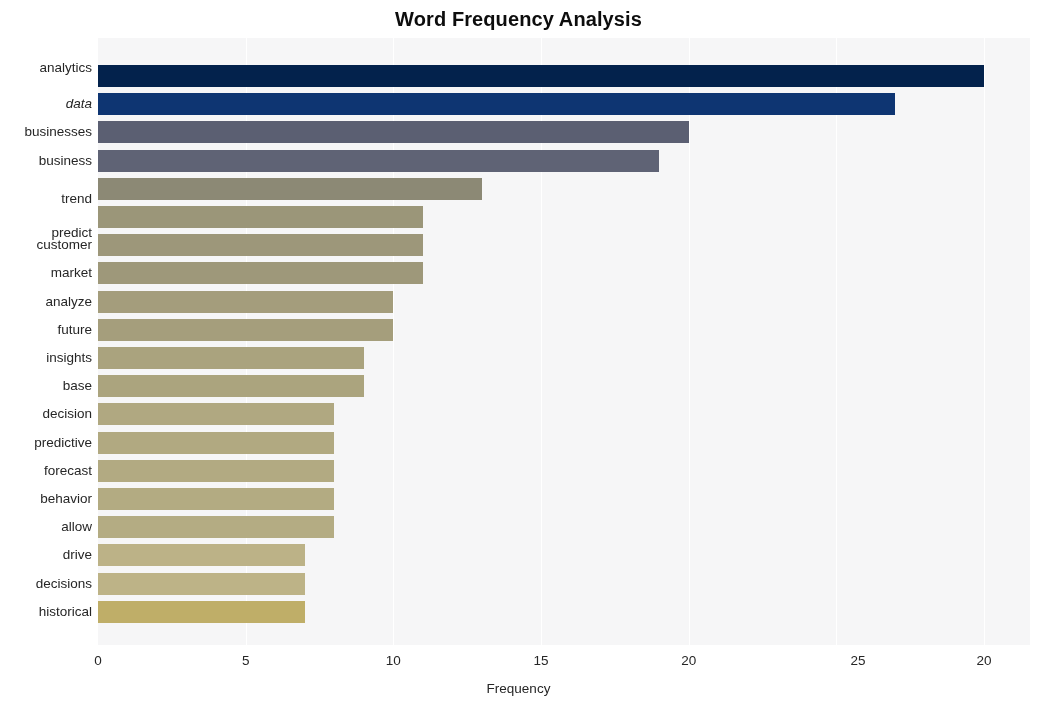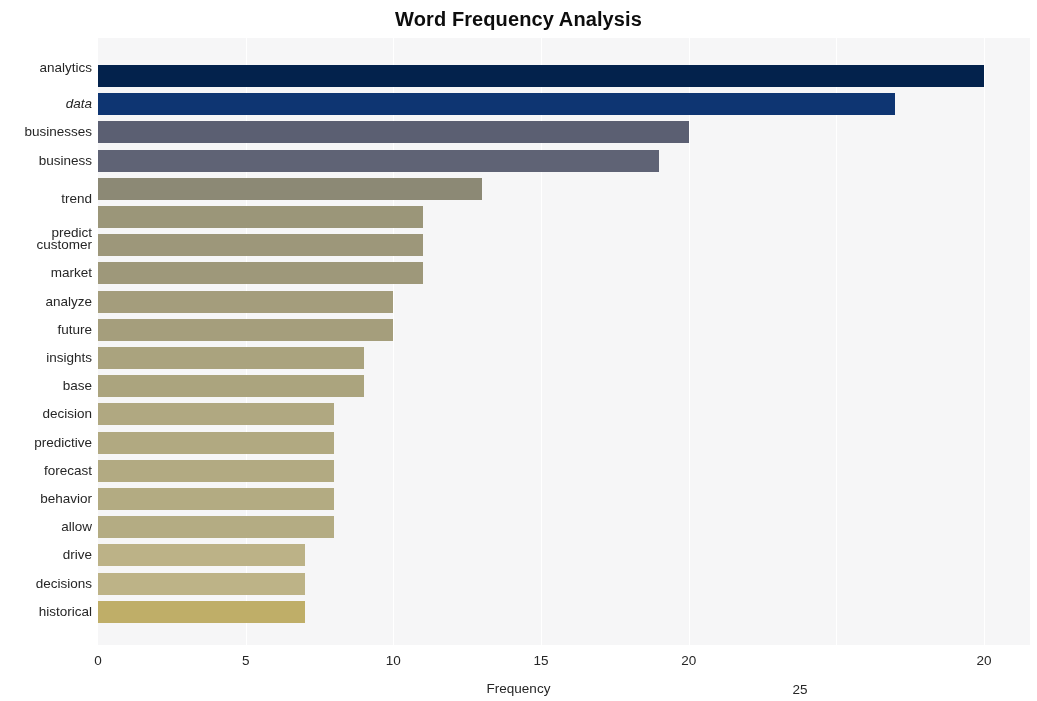--- a/index.html
+++ b/index.html
@@ -216,19 +216,19 @@
       <div class="y-tick-label" style="top: 565.8px;">historical</div>
     </div>
 
   <div id="x-axis">
     <div id="x-ticks">
         <div class="x-tick-label" style="left: 98px;">0</div>
         <div class="x-tick-label" style="left: 245.667px;">5</div>
         <div class="x-tick-label" style="left: 393.333px;">10</div>
         <div class="x-tick-label" style="left: 541px;">15</div>
         <div class="x-tick-label" style="left: 688.667px;">20</div>
-        <div class="x-tick-label" style="left: 800px; margin-top: 29px;">25</div>
+        <div class="x-tick-label" style="left: 858px;">25</div>
         <div class="x-tick-label" style="left: 984px;">20</div>
       </div>
     <div id="x-axis-title">Frequency</div>
   </div>
 
 </div>
 
 </body></html>

